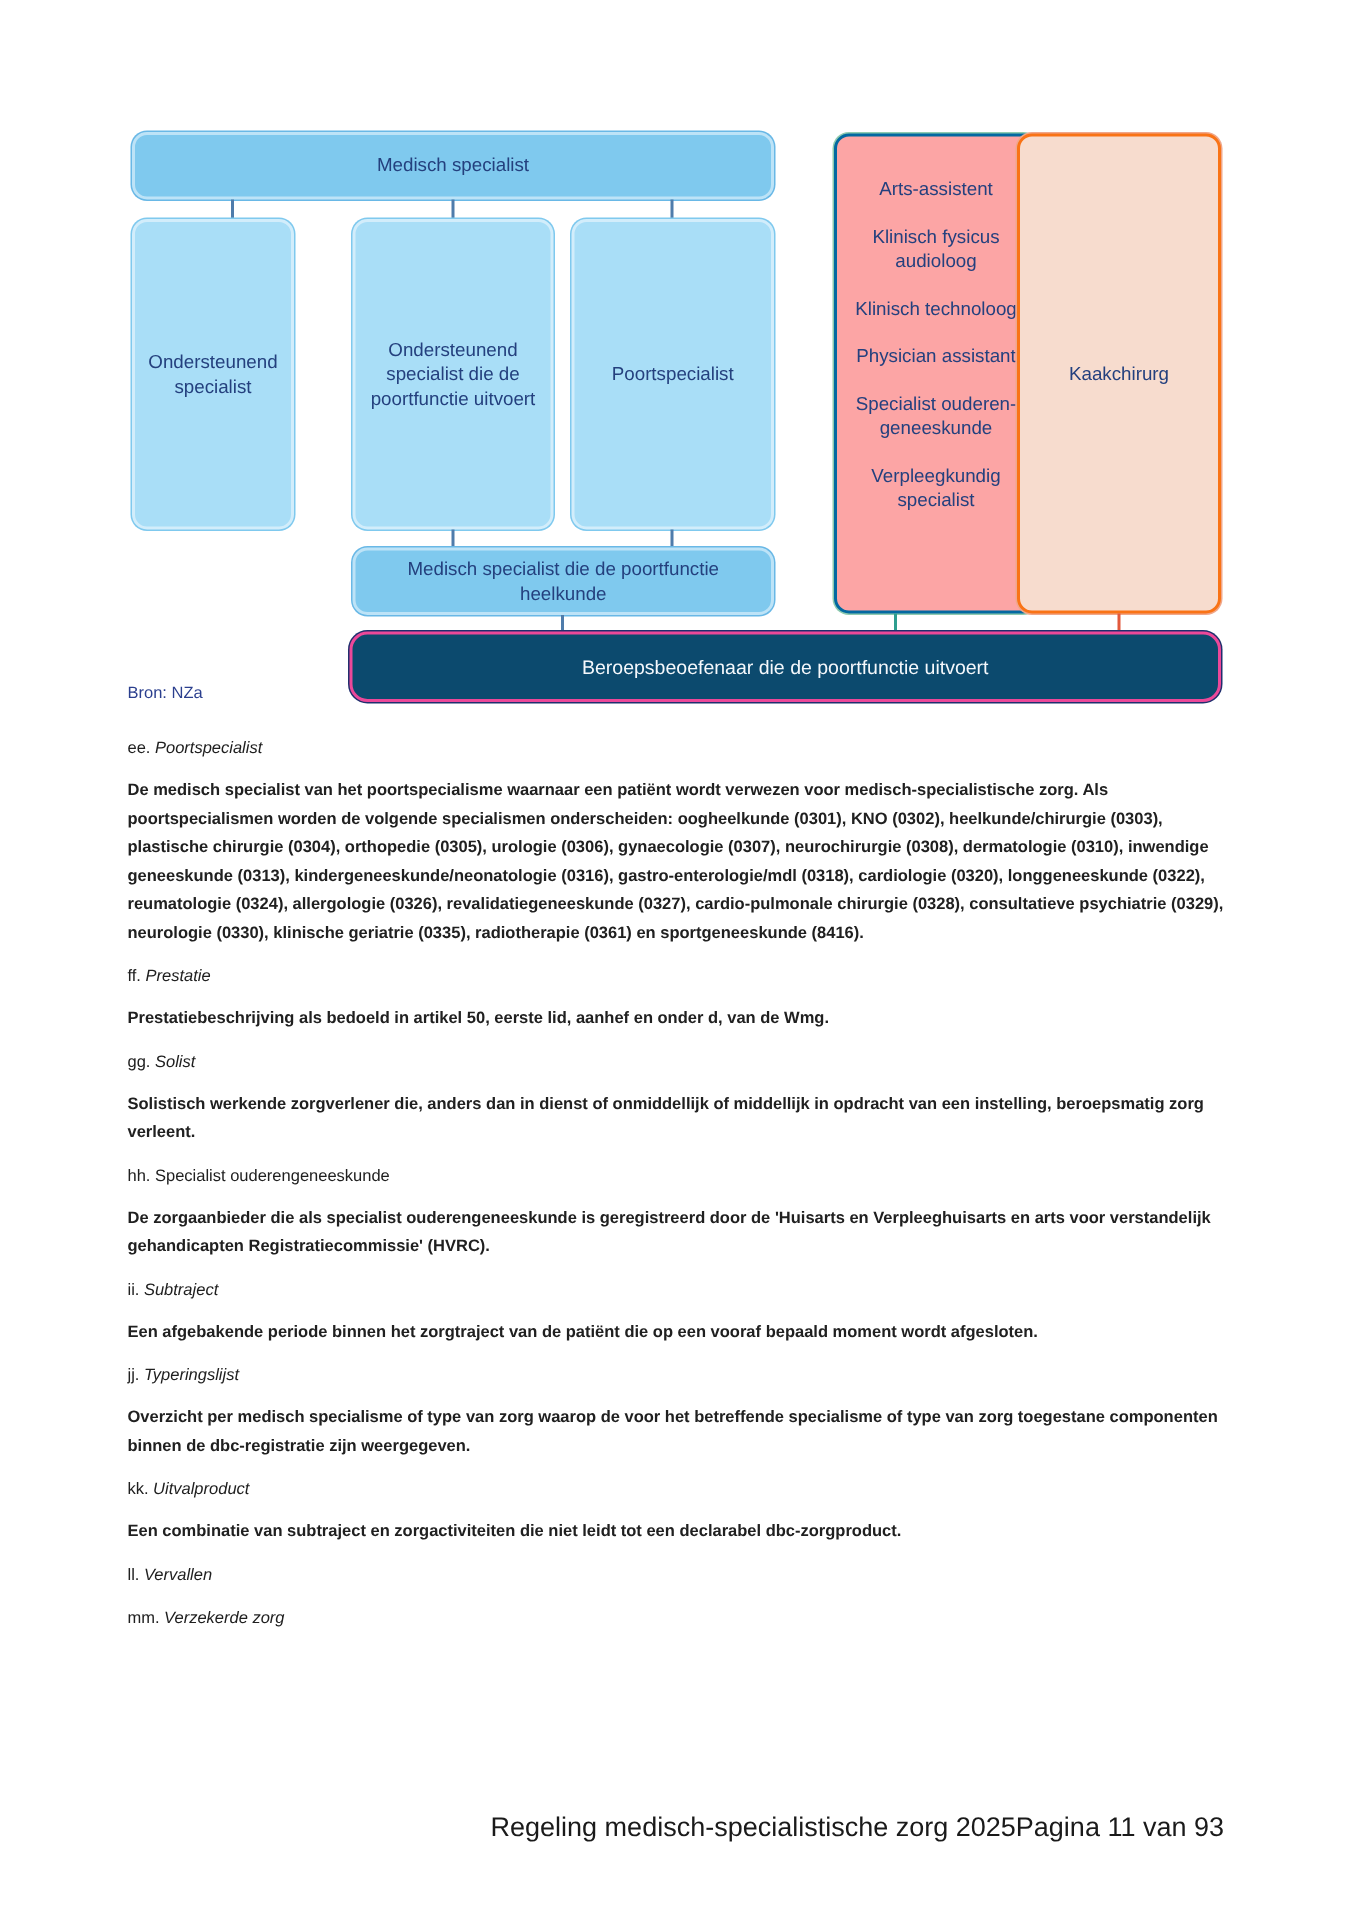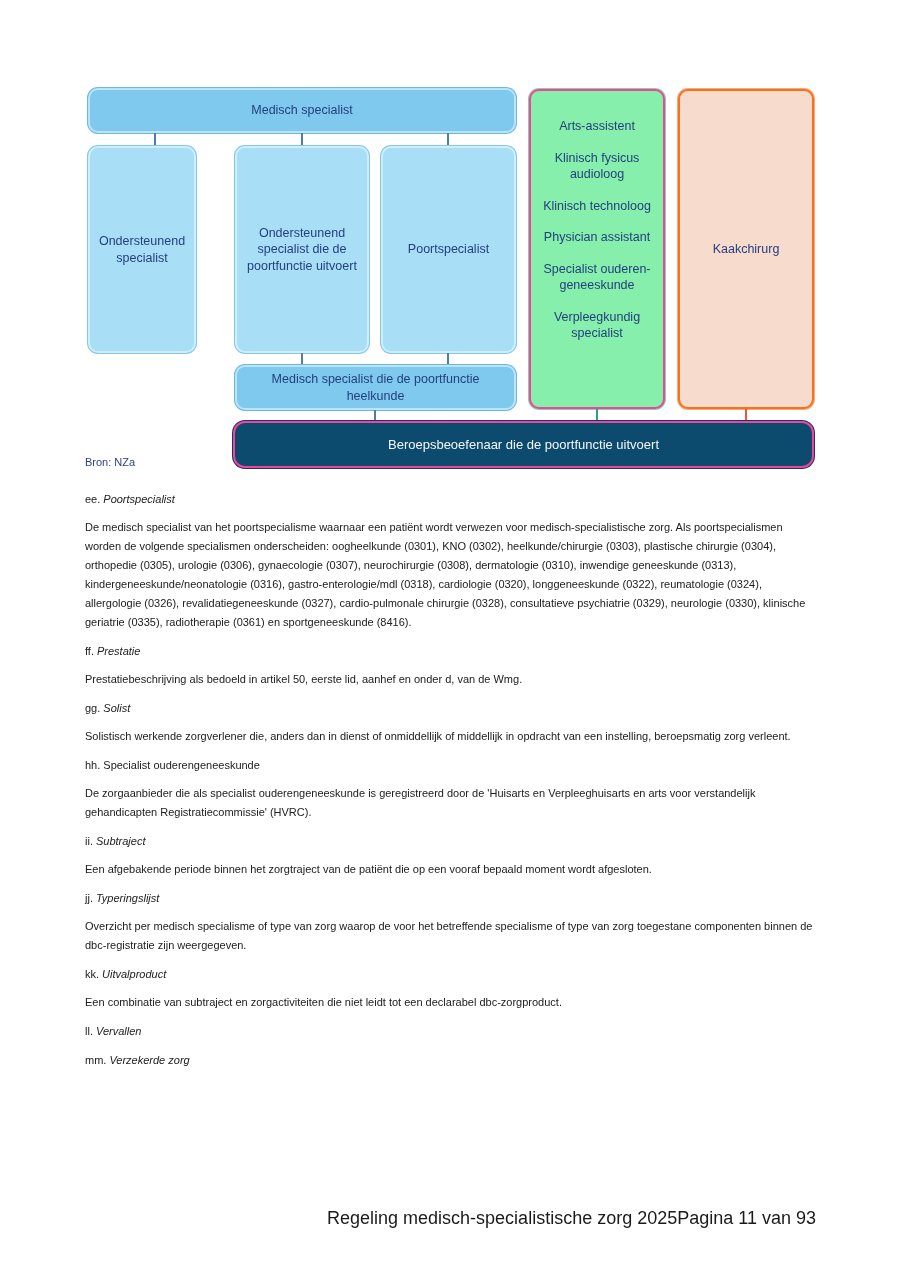--- a/index.html
+++ b/index.html
@@ -10,21 +10,21 @@
 
   
   .diagram { position:absolute; left:87px; top:88px; width:727px; height:380px; }
   .dbox {
     position:absolute; box-sizing:border-box; border-radius:10px;
     display:flex; align-items:center; justify-content:center; text-align:center;
     color:#24407e; font-size:12.5px; line-height:1.32; padding:4px 6px;
   }
   .blue-med  { background:#7fc9ee; border:2px solid #bde3f7; box-shadow:0 0 0 1px #69b8e6; }
   .blue-lt   { background:#a9def7; border:2px solid #d2edfb; box-shadow:0 0 0 1px #7fc9ee; }
-  .green     { background:#86efac; border:2px solid #ec4899; box-shadow:0 0 0 1px #8fcbb0; }
+  .green     { background:#fca5a5; border:2px solid #0369a1; box-shadow:0 0 0 1px #8fcbb0;margin-left:27px; }
   .orange    { background:#f7dcce; border:2px solid #f97316; box-shadow:0 0 0 1px #f0a78a; }
   .navy      { background:#0c4a6e; border:2px solid #ec4899; box-shadow:0 0 0 1px #202f6e;
                color:#f5f8fc; font-size:13px; border-radius:12px; }
   .box-top        { left:1px;   top:0;     width:428px; height:45px; }
   .box-child-a    { left:1px;   top:58px;  width:108px; height:207px; }
   .box-child-b    { left:148px; top:58px;  width:134px; height:207px;justify-content:center; }
   .box-child-c    { left:294px; top:58px;  width:135px; height:207px; }
   .box-green      { left:442px; top:1px;   width:136px; height:320px;
                     display:block; padding:27px 7px 0; }
   .box-orange     { left:591px; top:1px;   width:136px; height:320px; }
@@ -37,21 +37,21 @@
   .conn-orng  { background:#e2593c; }
   .source { position:absolute; left:85px; top:456px; font-size:11px; color:#2b3f8e; }
 
   
   .content { position:absolute; left:85px; top:490px; width:731px;
              font-size:11px; line-height:19px; color:#202020; }
   .term { margin:10px 0 9px; }
   .term:first-child { margin-top:0; }
   .term .pfx { margin-right:3px; }
   .term .it { font-style:italic; }
-  .body { margin:0 0 10px; }
+  .body { margin:0 0 10px;font-weight:bold; }
 
   
   .footer { position:absolute; left:85px; top:1208px; width:731px;
             display:flex; justify-content:flex-end;
             font-size:18px; color:#1a1a1a; }
 </style>
 </head>
 <body>
 
 <div class="page">

